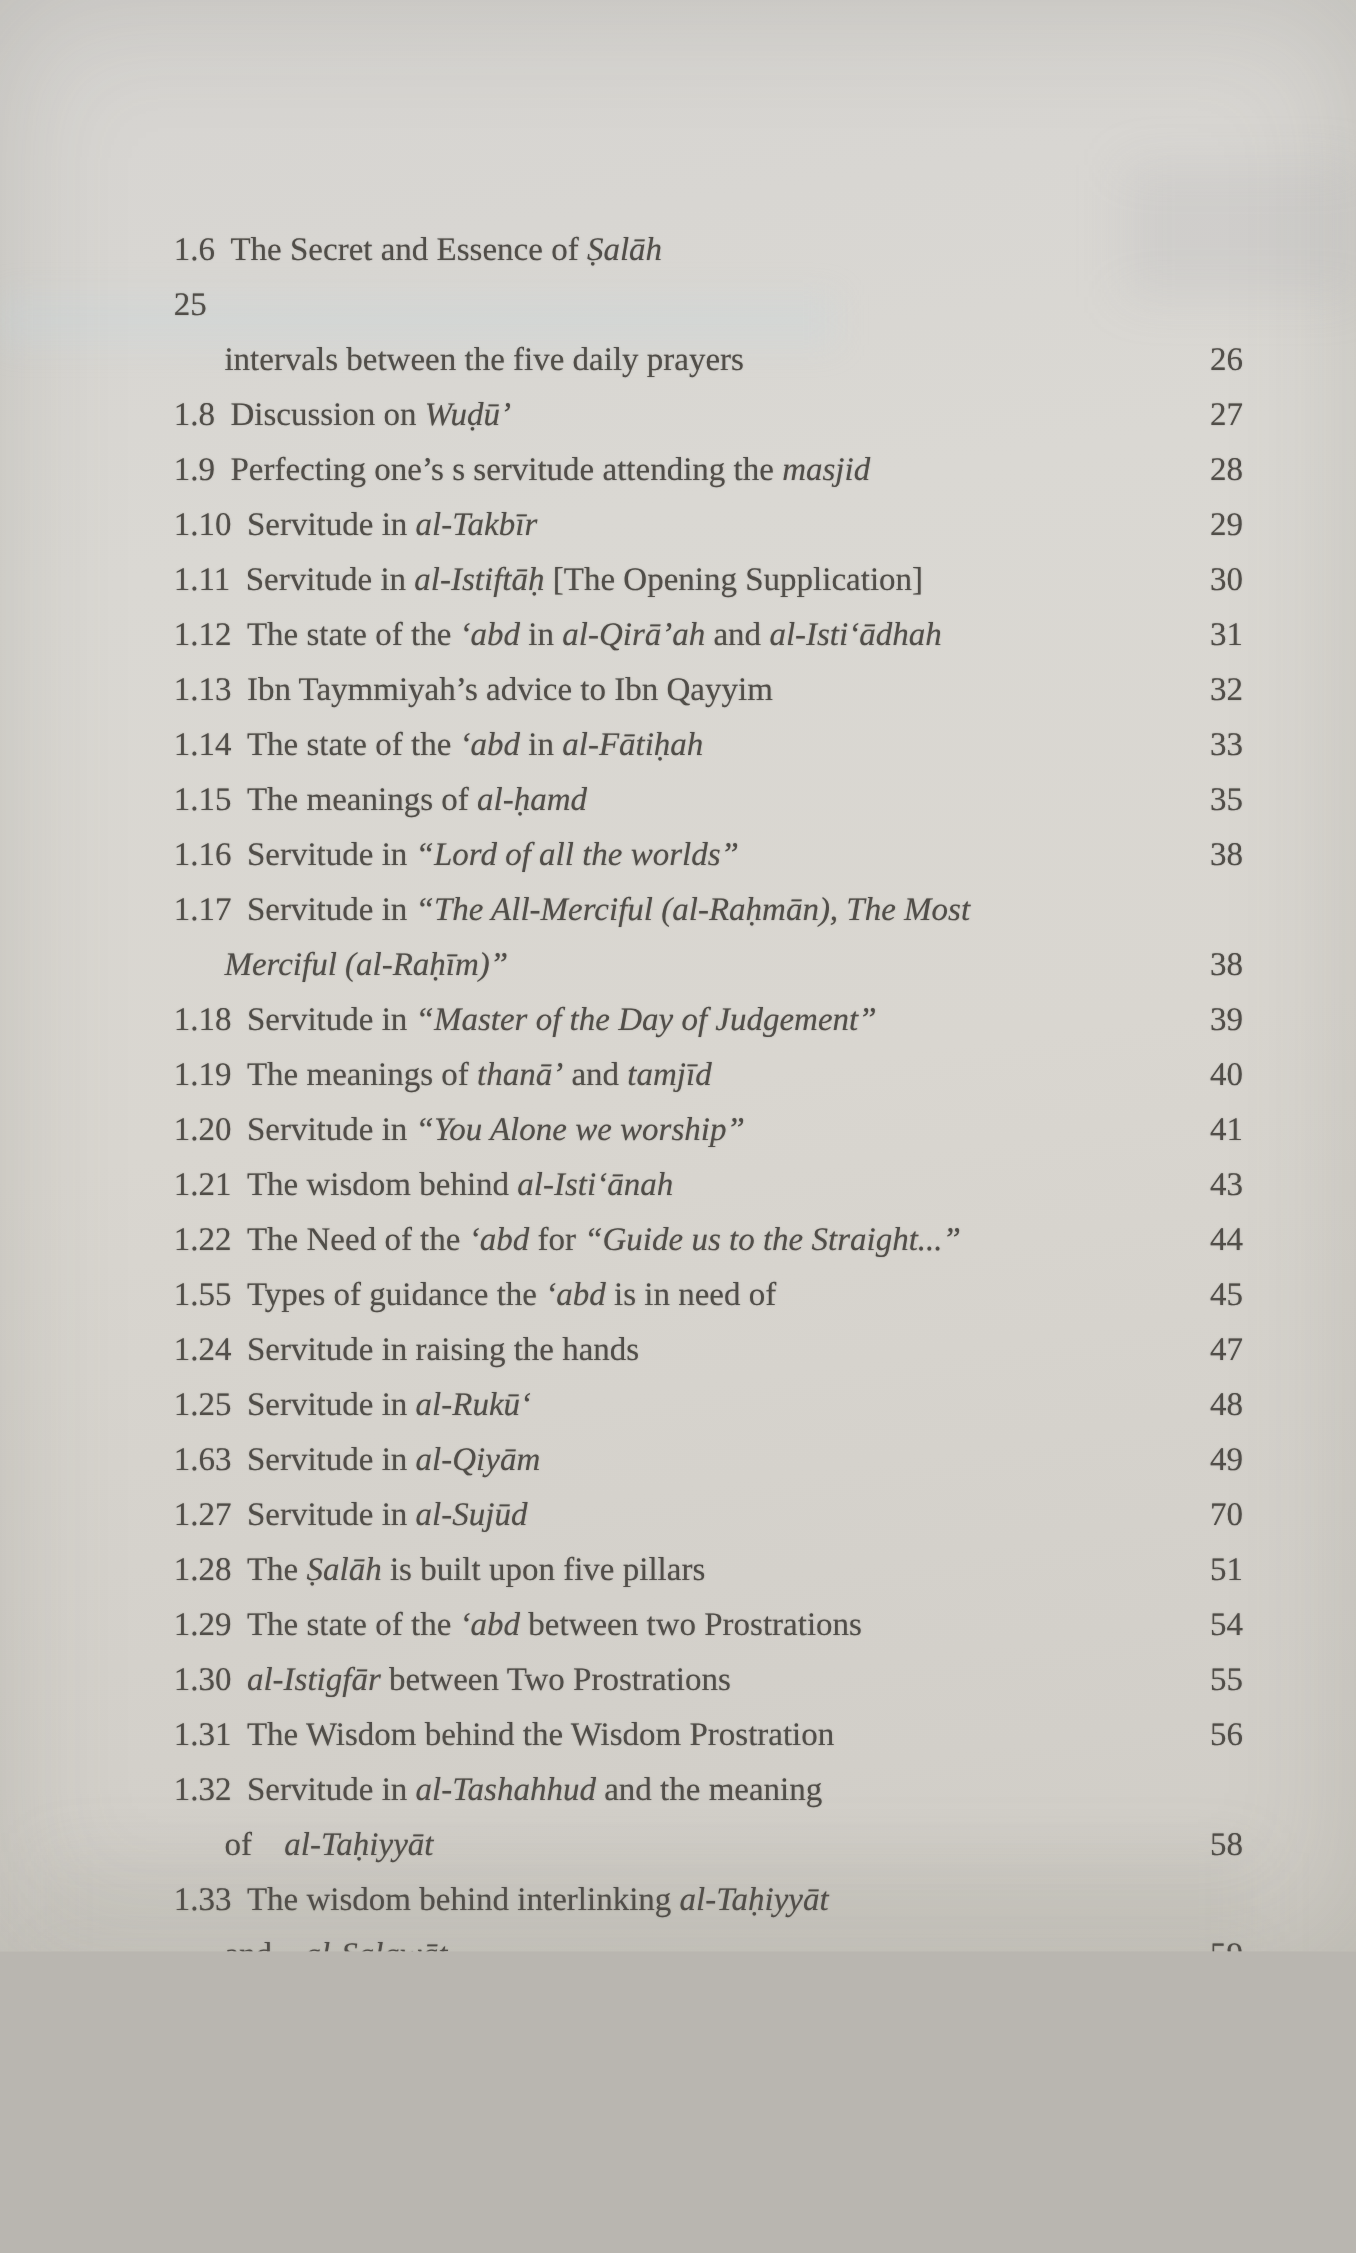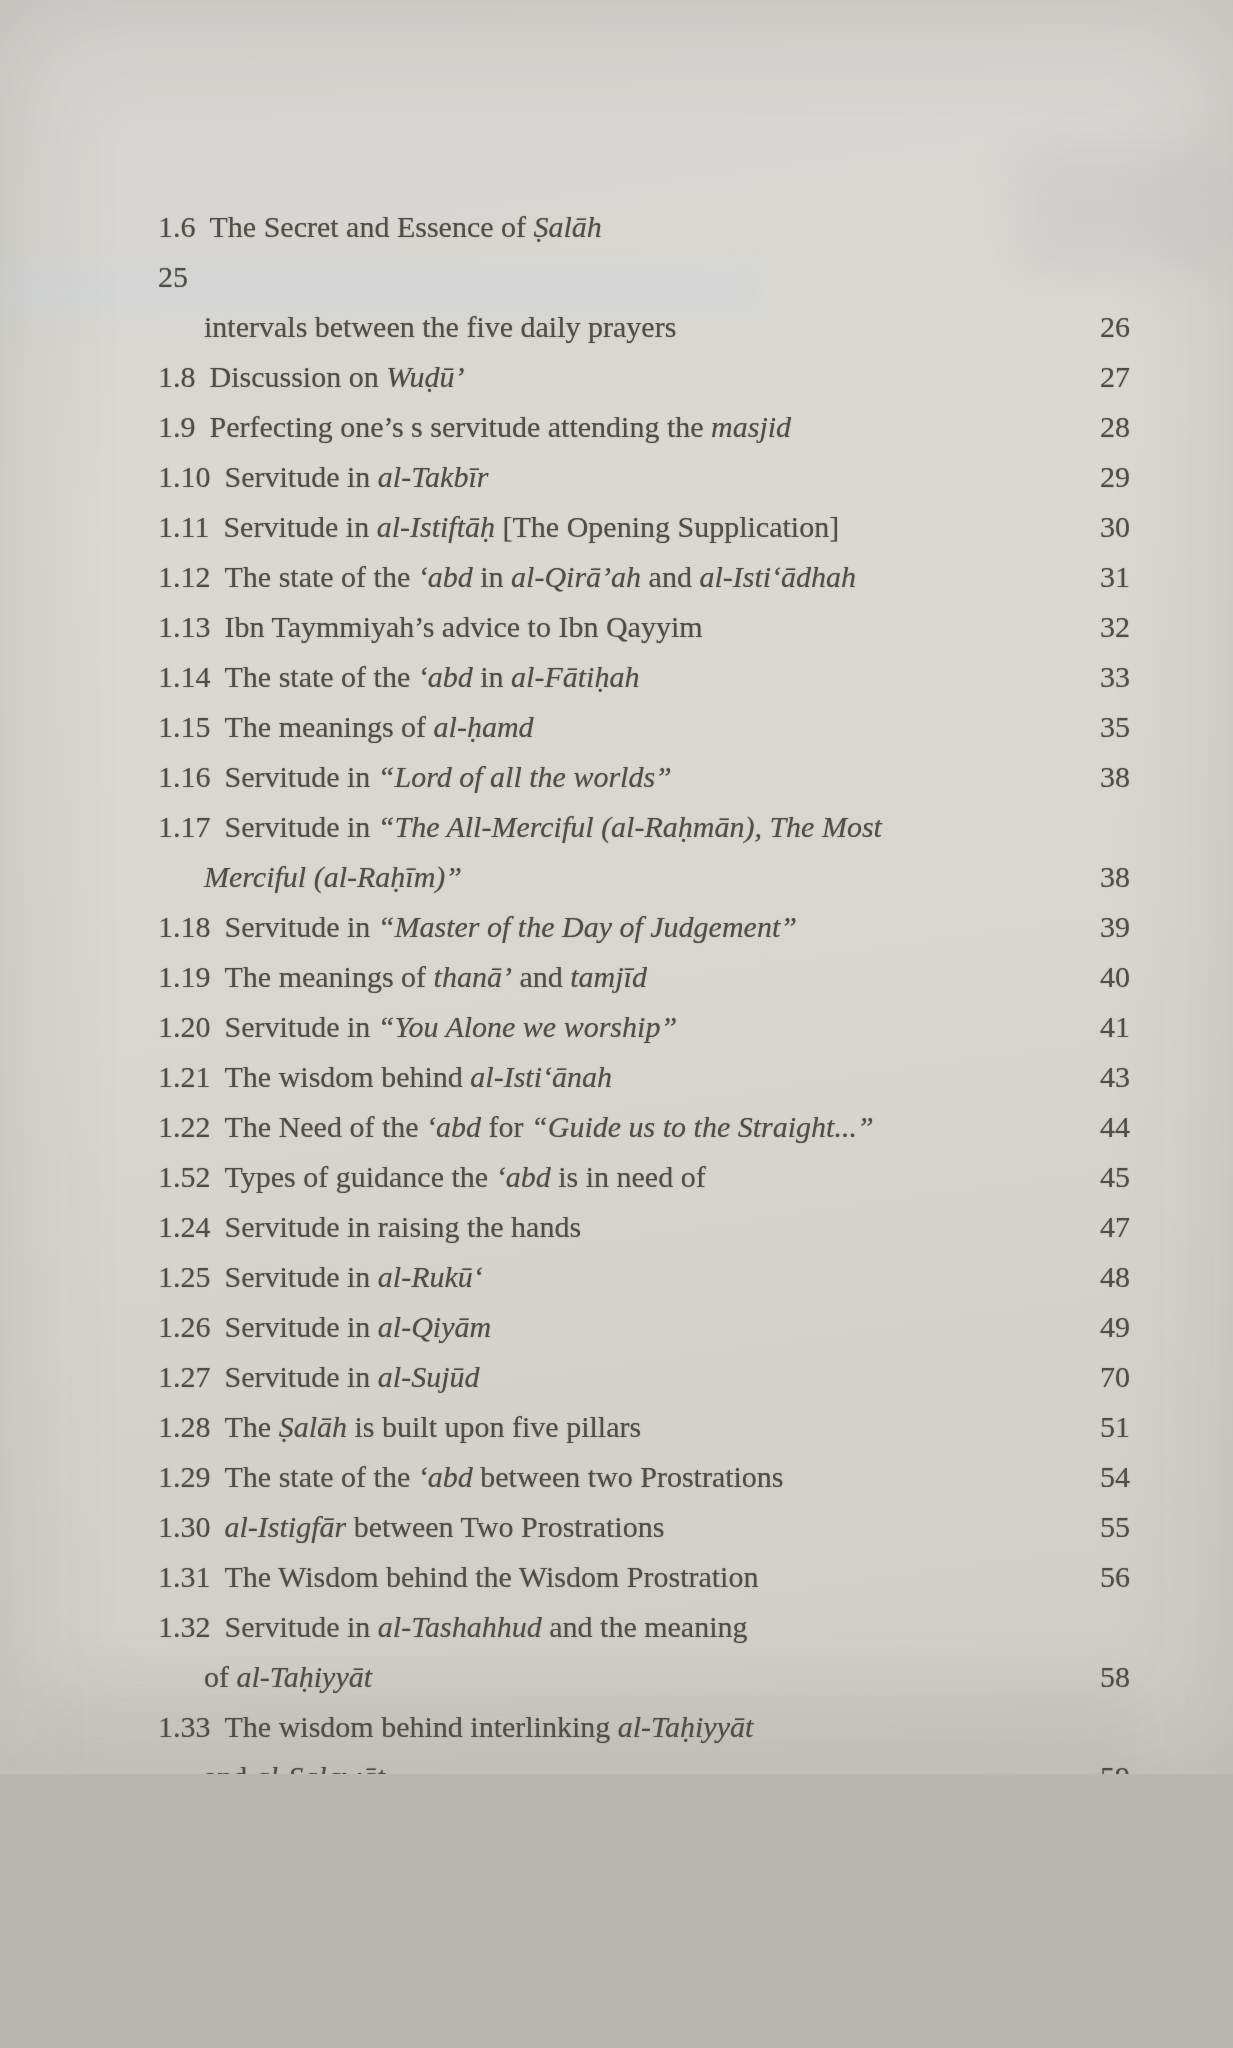--- a/index.html
+++ b/index.html
@@ -57,20 +57,21 @@
     text-shadow: 0 0 1.3px rgba(77, 73, 68, 0.55);
   }
   .line {
     display: flex;
     align-items: baseline;
     height: 50px;
     white-space: pre;
   }
   .line.cont {
     padding-left: 46px;
+    gap: 22px;
   }
   .num {
     margin-right: 14px;
   }
   .it {
     font-style: italic;
   }
   .pg {
     margin-left: auto;
     padding-left: 24px;
@@ -96,24 +97,24 @@
       <div class="line"><span class="num">1.14</span><span>The state of the </span><span class="it">‘abd</span><span> in </span><span class="it">al-Fātiḥah</span><span class="pg">33</span></div>
       <div class="line"><span class="num">1.15</span><span>The meanings of </span><span class="it">al-ḥamd</span><span class="pg">35</span></div>
       <div class="line"><span class="num">1.16</span><span>Servitude in </span><span class="it">“Lord of all the worlds”</span><span class="pg">38</span></div>
       <div class="line"><span class="num">1.17</span><span>Servitude in </span><span class="it">“The All-Merciful (al-Raḥmān), The Most</span></div>
       <div class="line cont"><span class="it">Merciful (al-Raḥīm)”</span><span class="pg">38</span></div>
       <div class="line"><span class="num">1.18</span><span>Servitude in </span><span class="it">“Master of the Day of Judgement”</span><span class="pg">39</span></div>
       <div class="line"><span class="num">1.19</span><span>The meanings of </span><span class="it">thanā’</span><span> and </span><span class="it">tamjīd</span><span class="pg">40</span></div>
       <div class="line"><span class="num">1.20</span><span>Servitude in </span><span class="it">“You Alone we worship”</span><span class="pg">41</span></div>
       <div class="line"><span class="num">1.21</span><span>The wisdom behind </span><span class="it">al-Isti‘ānah</span><span class="pg">43</span></div>
       <div class="line"><span class="num">1.22</span><span>The Need of the </span><span class="it">‘abd</span><span> for </span><span class="it">“Guide us to the Straight...”</span><span class="pg">44</span></div>
-      <div class="line"><span class="num">1.52</span><span>Types of guidance the </span><span class="it">‘abd</span><span> is in need of</span><span class="pg">45</span></div>
+      <div class="line"><span class="num">1.55</span><span>Types of guidance the </span><span class="it">‘abd</span><span> is in need of</span><span class="pg">45</span></div>
       <div class="line"><span class="num">1.24</span><span>Servitude in raising the hands</span><span class="pg">47</span></div>
       <div class="line"><span class="num">1.25</span><span>Servitude in </span><span class="it">al-Rukū‘</span><span class="pg">48</span></div>
-      <div class="line"><span class="num">1.26</span><span>Servitude in </span><span class="it">al-Qiyām</span><span class="pg">49</span></div>
+      <div class="line"><span class="num">1.63</span><span>Servitude in </span><span class="it">al-Qiyām</span><span class="pg">49</span></div>
       <div class="line"><span class="num">1.27</span><span>Servitude in </span><span class="it">al-Sujūd</span><span class="pg">70</span></div>
       <div class="line"><span class="num">1.28</span><span>The </span><span class="it">Ṣalāh</span><span> is built upon five pillars</span><span class="pg">51</span></div>
       <div class="line"><span class="num">1.29</span><span>The state of the </span><span class="it">‘abd</span><span> between two Prostrations</span><span class="pg">54</span></div>
       <div class="line"><span class="num">1.30</span><span class="it">al-Istigfār</span><span> between Two Prostrations</span><span class="pg">55</span></div>
       <div class="line"><span class="num">1.31</span><span>The Wisdom behind the Wisdom Prostration</span><span class="pg">56</span></div>
       <div class="line"><span class="num">1.32</span><span>Servitude in </span><span class="it">al-Tashahhud</span><span> and the meaning</span></div>
       <div class="line cont"><span>of </span><span class="it">al-Taḥiyyāt</span><span class="pg">58</span></div>
       <div class="line"><span class="num">1.33</span><span>The wisdom behind interlinking </span><span class="it">al-Taḥiyyāt</span></div>
       <div class="line cont"><span>and </span><span class="it">al-Ṣalawāt</span><span class="pg">59</span></div>
     </div>

